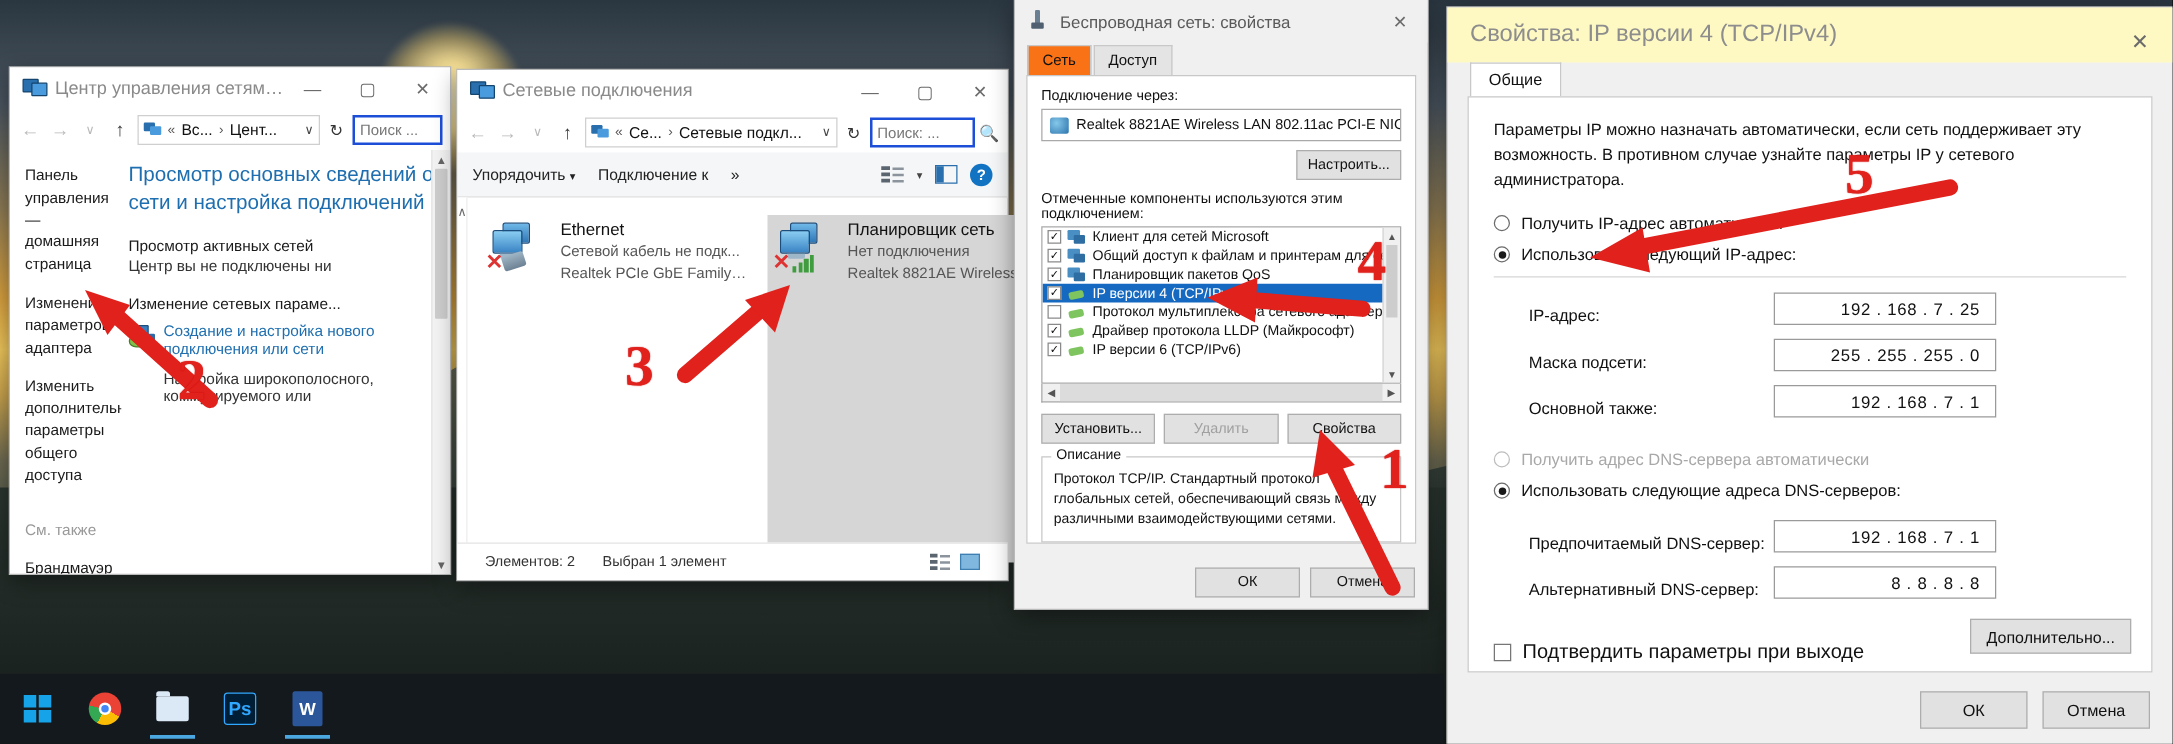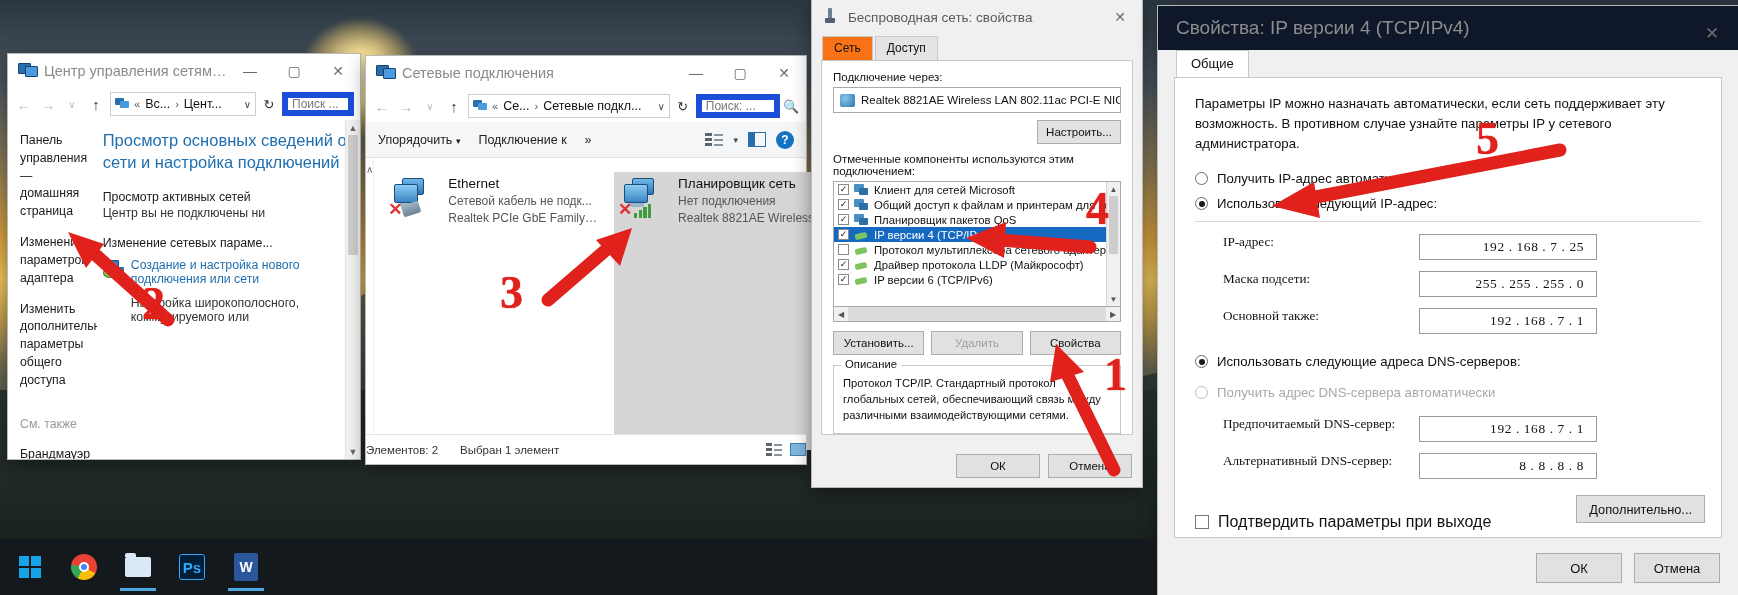--- a/index.html
+++ b/index.html
@@ -125,21 +125,21 @@
     min-width:0;
   }
   .crumbbox .c-ico{width:14px;height:12px;position:relative;flex:0 0 auto;}
   .crumbbox .c-ico::before{content:"";position:absolute;left:0;top:0;width:9px;height:7px;background:#2a6fad;border-radius:1px;}
   .crumbbox .c-ico::after{content:"";position:absolute;left:5px;top:3px;width:9px;height:7px;background:#4a9bdd;border-radius:1px;}
   .crumbbox .sep{color:#555;font-size:11px;}
   .crumbbox .ct{white-space:nowrap;overflow:hidden;}
   .crumbbox .caret{margin-left:auto;color:#444;font-size:10px;}
   .refresh{width:18px;text-align:center;color:#333;font-size:13px;}
   .searchbox{
-    width:72px; height:24px; border:6px solid #1d4ed8; display:flex;
+    width:72px; height:24px; border:2px solid #1d4ed8; display:flex;
     align-items:center; padding:0 4px; color:#777; font-size:12px; overflow:hidden;
     white-space:nowrap;
     text-align:right;
   }
   .w1body{display:flex; height:calc(100% - 66px); position:relative;}
   .w1nav{
     width:152px; padding:12px 10px 0 12px; overflow:hidden;
     font-size:12.3px; line-height:1.45;
   }
   .w1nav .lnk{color:#1a1a1a; margin-bottom:13px;}
@@ -198,21 +198,21 @@
   .bars{position:absolute;left:14px;top:26px;width:20px;height:16px;display:flex;align-items:flex-end;gap:1.5px;}
   .bars i{width:3.2px;background:#3f9d3f;}
   .bars i:nth-child(1){height:5px;} .bars i:nth-child(2){height:8px;}
   .bars i:nth-child(3){height:11px;} .bars i:nth-child(4){height:14px;}
   .conn .ctxt{min-width:0;overflow:hidden;}
   .conn .c-name{font-size:13.5px;color:#111;white-space:nowrap;overflow:hidden;text-overflow:ellipsis;}
   .conn .c-sub{font-size:12px;color:#555;white-space:nowrap;overflow:hidden;text-overflow:ellipsis;margin-top:3px;}
   .statusbar{
     position:absolute; left:0; right:0; bottom:0; height:30px;
     border-top:1px solid #e4e4e4; background:#fff;
-    display:flex; align-items:center; padding:0 0; gap:22px;
+    display:flex; align-items:center; padding:0 22px; gap:22px;
     font-size:11.5px; color:#333;
   }
   .statusbar .sb-right{margin-left:auto;display:flex;gap:8px;align-items:center;}
   .sb-ico{width:16px;height:13px;position:relative;}
   .sb-ico i{position:absolute;left:0;width:6px;height:3px;background:#5a6570;}
   .sb-ico i:nth-child(1){top:0;}.sb-ico i:nth-child(2){top:5px;}.sb-ico i:nth-child(3){top:10px;}
   .sb-ico b{position:absolute;left:8px;width:8px;height:2px;background:#8b949d;}
   .sb-ico b:nth-of-type(1){top:1px;}.sb-ico b:nth-of-type(2){top:6px;}.sb-ico b:nth-of-type(3){top:11px;}
   .sb-ico2{width:16px;height:13px;background:#7fb7de;border:1px solid #3d7fb0;}
 
@@ -274,21 +274,21 @@
   .group > .g-title{
     position:absolute; top:-8px; left:7px; background:#fff; padding:0 4px; font-size:11.3px;
   }
   .desc{font-size:11.2px;line-height:1.45;color:#111;}
   .dlgfoot{
     position:absolute; right:10px; bottom:9px; display:flex; gap:8px;
   }
 
   
   #win4 { left:1158px; top:6px; width:580px; height:589px; background:#f0f0f0; }
-  #win4 .titlebar{height:44px;background:#0f172a;padding-left:18px;}
+  #win4 .titlebar{height:44px;background:#fef9c3;padding-left:18px;}
   #win4 .titlebar .tl-txt{font-size:19px;color:#8d8d8d;}
   #win4 .winbtn{width:52px;height:44px;font-size:17px;}
   .tabs4{display:flex;padding:0 18px;}
   .tab4{
     padding:5px 14px 6px; font-size:13px; border:1px solid #c8c8c8;
     border-bottom:none; background:#e4e4e4;
   }
   .tab4.active{background:#fff;}
   .pane4{
     margin:0 16px; background:#fff; border:1px solid #c8c8c8;
@@ -296,21 +296,21 @@
   }
   .intro{line-height:1.5;color:#111;margin-bottom:18px;}
   .radio-row{display:flex;align-items:center;gap:9px;margin:10px 0;font-size:13.2px;}
   .radio{width:13px;height:13px;border-radius:50%;border:1.5px solid #6b6b6b;background:#fff;flex:0 0 auto;position:relative;}
   .radio.on::after{content:"";position:absolute;inset:2.5px;border-radius:50%;background:#1a1a1a;}
   .radio.dim{border-color:#bdbdbd;}
   .dimtxt{color:#a8a8a8;}
   .fieldgroup{
     border-top:1px solid #d6d6d6; margin:8px 0 4px; padding:12px 0 6px 28px;
   }
-  .frow{display:flex;align-items:flex-start;margin-bottom:11px;font-family:Liberation Serif, serif;}
+  .frow{display:flex;align-items:flex-end;margin-bottom:11px;}
   .frow label{width:196px;font-size:13.2px;color:#111;}
   .ipbox{
     width:178px;height:26px;border:1px solid #9a9a9a;background:#fff;
     display:flex;align-items:center;justify-content:flex-end;
     padding:0 12px 0 6px; font-size:13.4px; letter-spacing:.6px; color:#111;
   }
   .checkrow{display:flex;align-items:center;gap:9px;margin-top:6px;font-size:16px;}
   .cb4{width:14px;height:14px;border:1px solid #767676;background:#fff;flex:0 0 auto;}
   .adv-btn{
     position:absolute; right:16px; bottom:14px;
@@ -652,27 +652,27 @@
       <div class="frow">
         <label>Маска подсети:</label>
         <span class="ipbox">255 . 255 . 255 .  0</span>
       </div>
       <div class="frow" style="margin-bottom:4px">
         <label>Основной также:</label>
         <span class="ipbox">192 . 168 .  7  .  1</span>
       </div>
     </div>
 
+    <div class="radio-row" style="margin-top:16px">
+      <span class="radio dim"></span>
+      <span class="dimtxt">Получить адрес DNS-сервера автоматически</span>
+    </div>
     <div class="radio-row">
       <span class="radio on"></span>
       <span>Использовать следующие адреса DNS-серверов:</span>
-    </div>
-    <div class="radio-row" style="margin-top:16px">
-      <span class="radio dim"></span>
-      <span class="dimtxt">Получить адрес DNS-сервера автоматически</span>
     </div>
 
     <div class="fieldgroup" style="border-top:none;padding-top:6px">
       <div class="frow">
         <label>Предпочитаемый DNS-сервер:</label>
         <span class="ipbox">192 . 168 .  7  .  1</span>
       </div>
       <div class="frow" style="margin-bottom:2px">
         <label>Альтернативный DNS-сервер:</label>
         <span class="ipbox">8  .  8  .  8  .  8</span>

